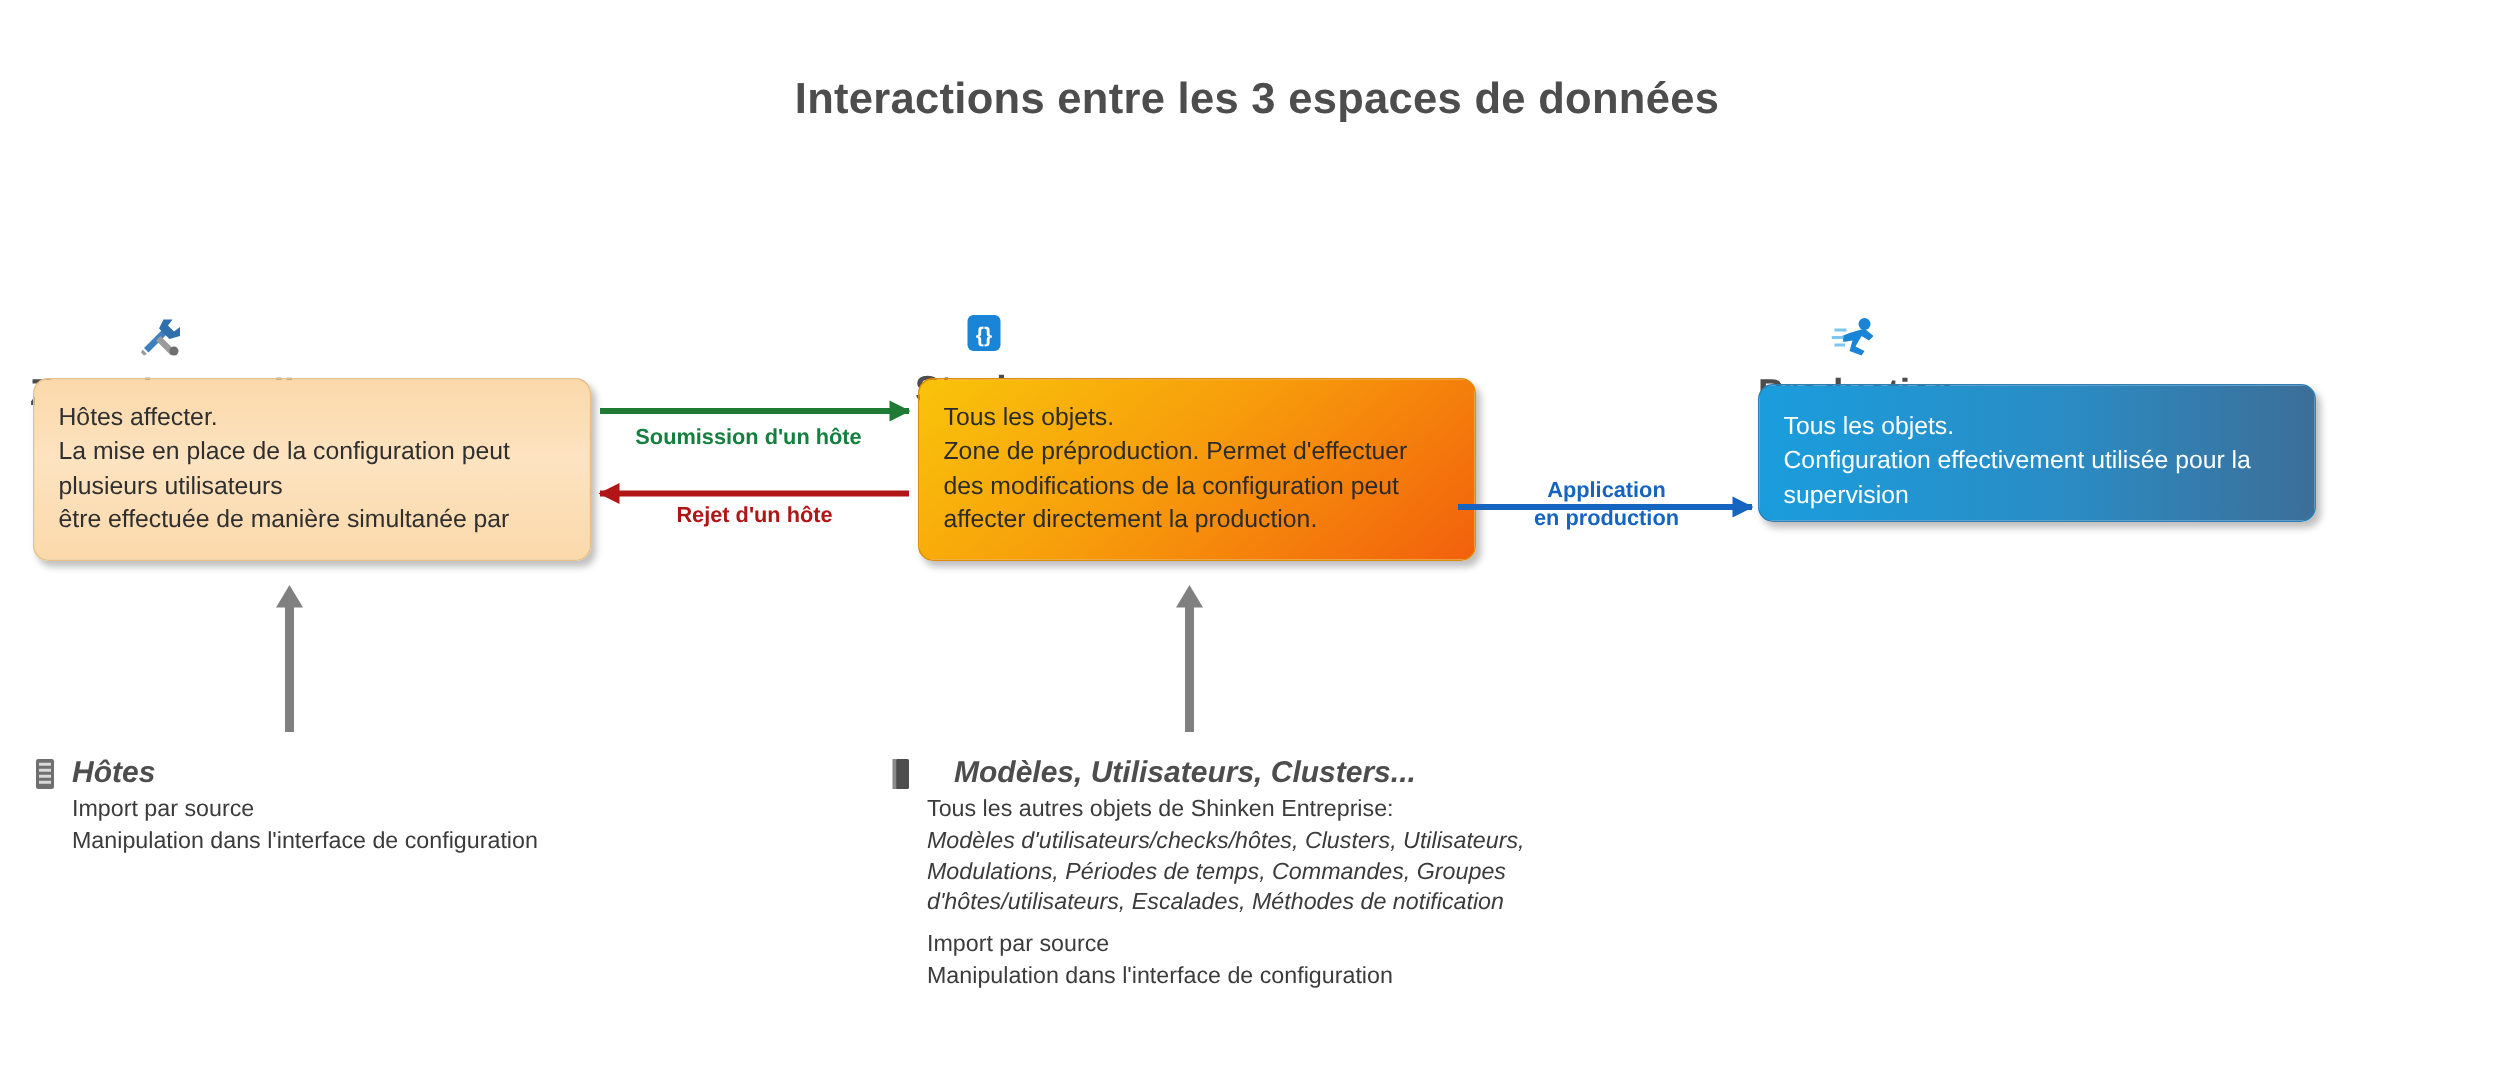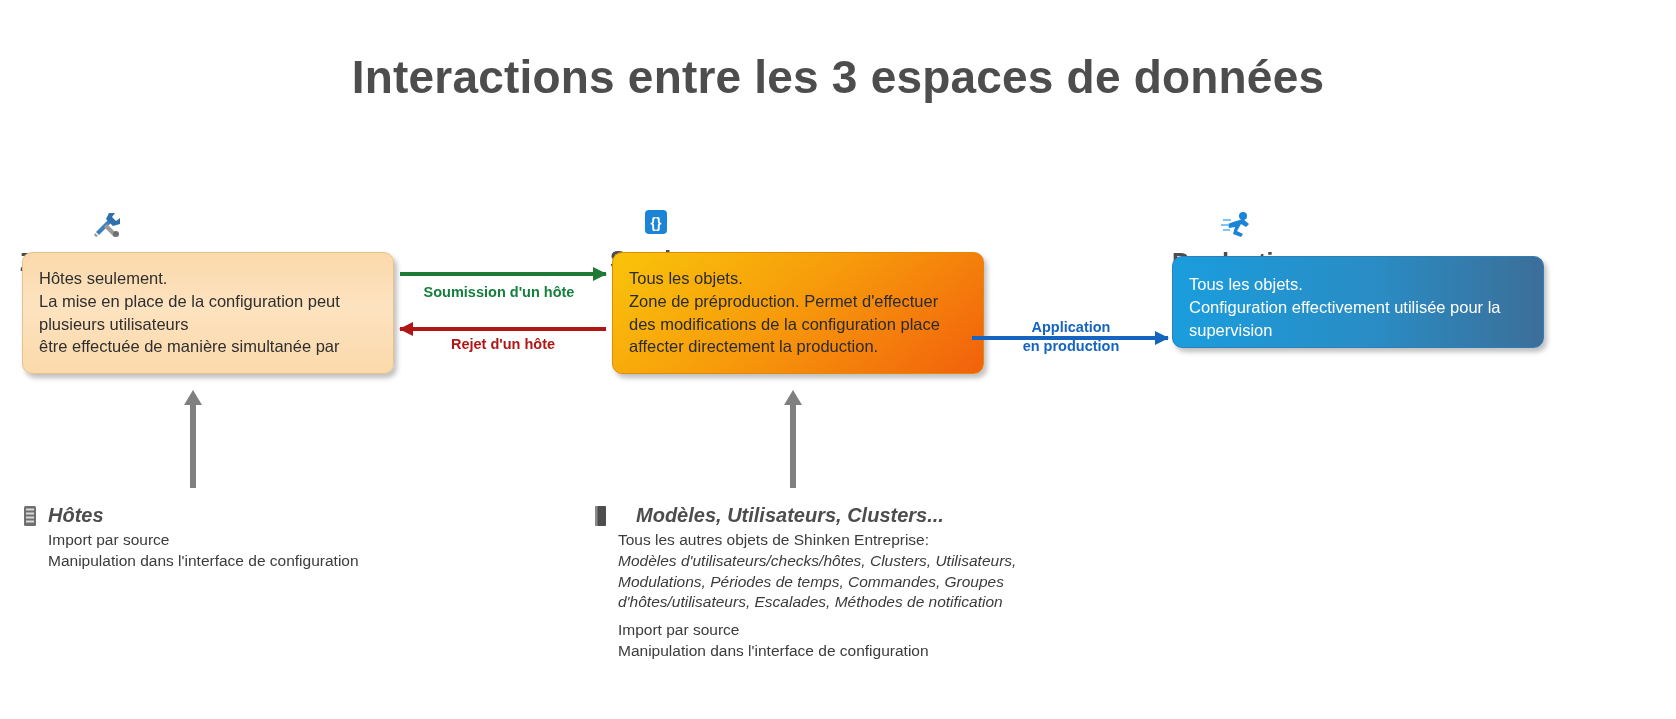--- a/index.html
+++ b/index.html
@@ -20,21 +20,21 @@
     height: 719px;
   }
 
   
   .title {
     position: absolute;
     left: 0;
     top: 50px;
     width: 1676px;
     text-align: center;
-    font-size: 46px;
+    font-size: 29px;
     font-weight: bold;
     color: #4d4d4d;
     letter-spacing: 0.2px;
   }
 
   
   .zone-head {
     position: absolute;
     display: flex;
     align-items: center;
@@ -190,40 +190,40 @@
         <path d="M2 23 L5 26 L3 27 L1 25 Z" fill="#9a9a9a"></path>
         <path d="M16 3 L22 3 L19 7 L23 11 L27 8 L27 14 L20 16 L13 9 Z" fill="#2f6fab"></path>
         <path d="M24 24 L14 14 L11 17 L21 27 Z" fill="#9b9b9b"></path>
         <circle cx="23" cy="24" r="3" fill="#6f6f6f"></circle>
       </svg>
     </span>
     <span>Zone de travail</span>
   </div>
 
   <div class="box" id="box-workspace">
-    <span class="line">Hôtes seulement.</span>
+    <span class="line">Hôtes affecter.</span>
     <span class="line">La mise en place de la configuration peut</span>
     <span class="line">plusieurs utilisateurs</span>
     <span class="line">être effectuée de manière simultanée par</span>
   </div>
 
   <div class="zone-head" id="head-staging">
     <span class="icon">
       <svg class="ico-svg" width="26" height="28" viewBox="0 0 26 28">
         <rect x="2" y="2" width="22" height="24" rx="4" fill="#1a84d6"></rect>
         <text x="13" y="20" font-family="Liberation Sans, sans-serif" font-size="14" fill="#ffffff" text-anchor="middle">{}</text>
       </svg>
     </span>
     <span>Staging</span>
   </div>
 
   <div class="box" id="box-staging">
     <span class="line">Tous les objets.</span>
     <span class="line">Zone de préproduction. Permet d'effectuer</span>
-    <span class="line">des modifications de la configuration place</span>
+    <span class="line">des modifications de la configuration peut</span>
     <span class="line">affecter directement la production.</span>
   </div>
 
   <div class="zone-head" id="head-prod">
     <span class="icon">
       <svg class="ico-svg" width="34" height="28" viewBox="0 0 34 28">
         <circle cx="22" cy="6" r="4" fill="#1a84d6"></circle>
         <path d="M12 12 L22 9 L28 14 L25 17 L20 14 L16 21 L22 24 L20 27 L12 24 L14 17 L8 18 L7 14 Z" fill="#1a84d6"></path>
         <path d="M2 10 L10 10 M0 15 L8 15 M2 20 L9 20" stroke="#7ec5f0" stroke-width="2" fill="none"></path>
       </svg>

